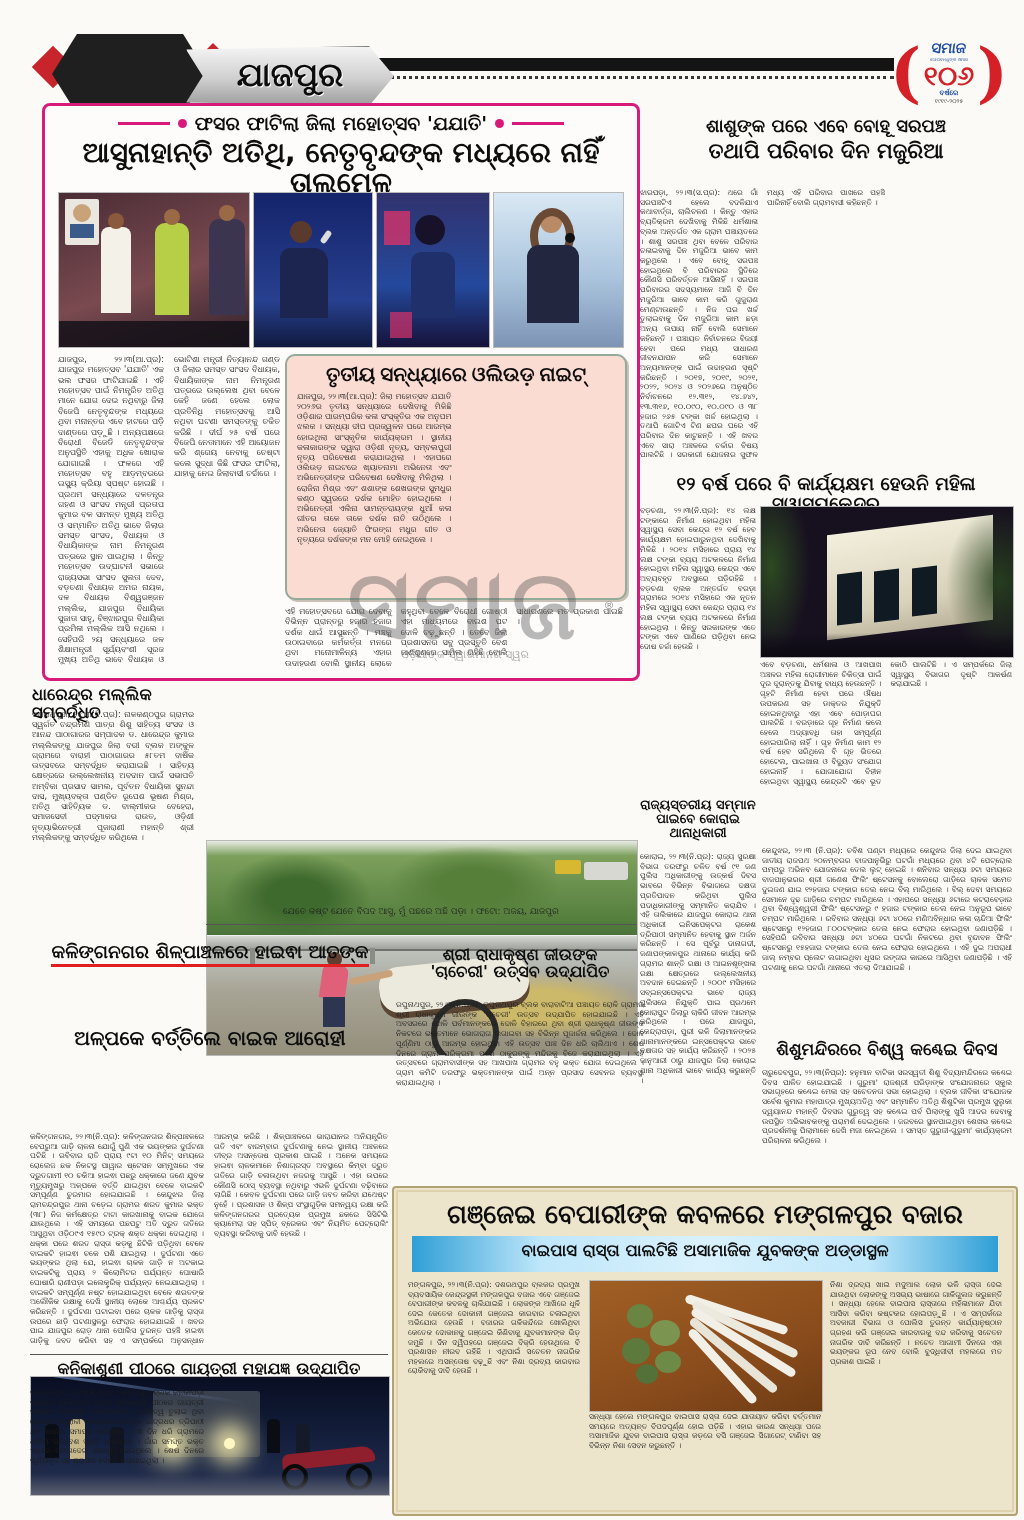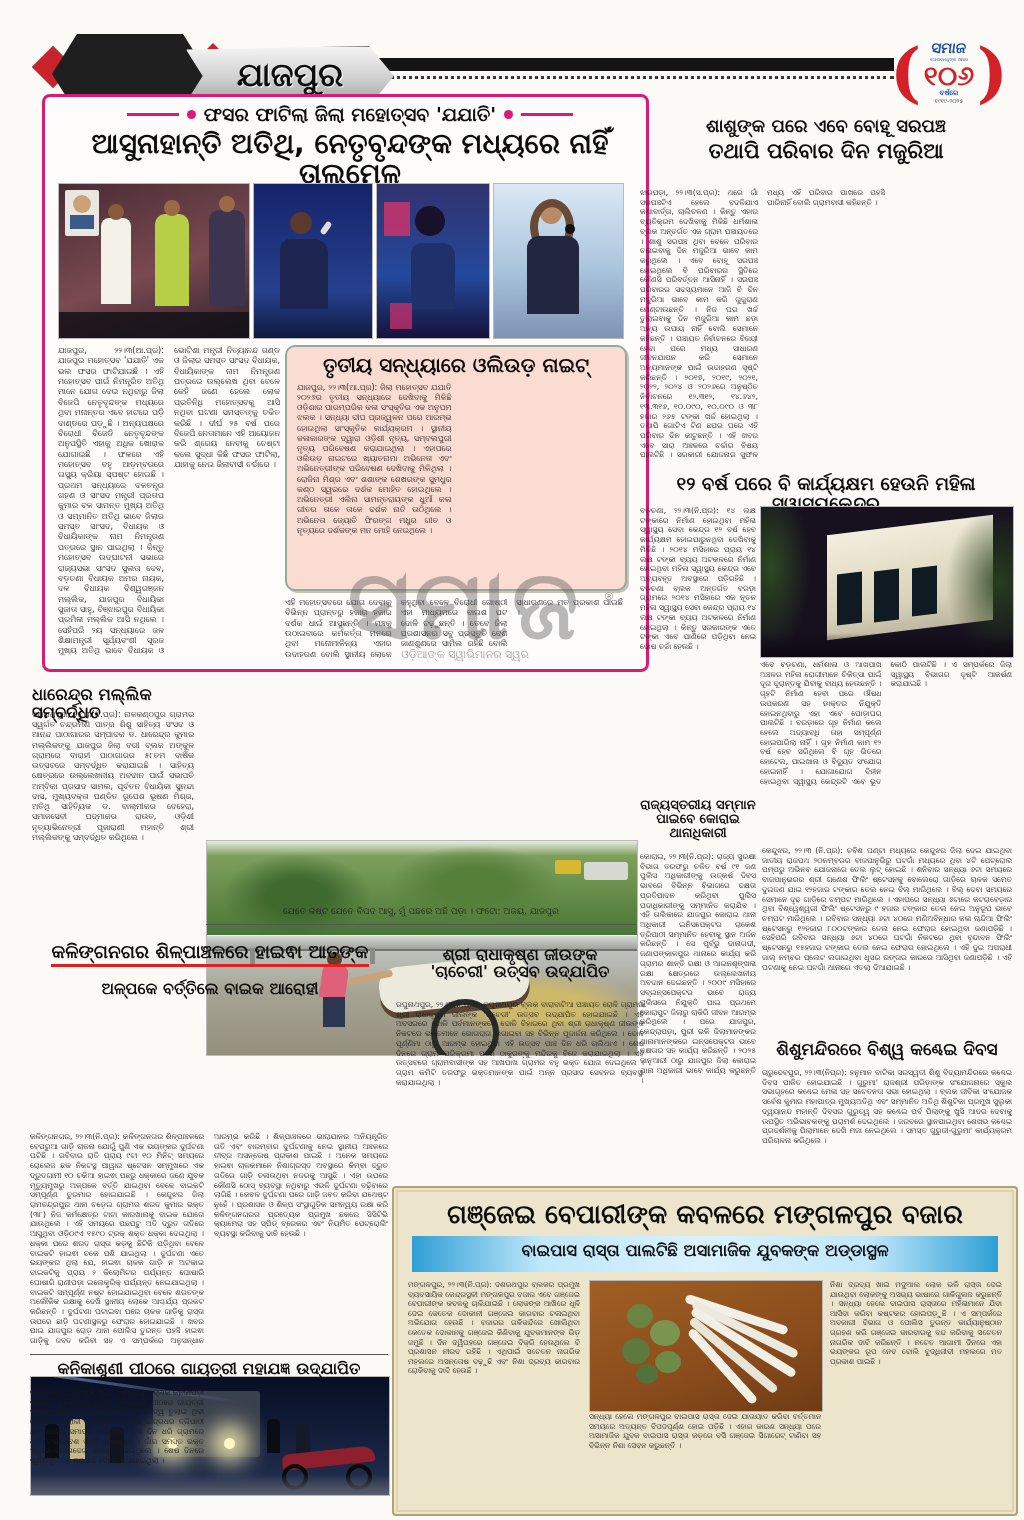--- a/index.html
+++ b/index.html
@@ -56,21 +56,21 @@
     <span style="display:inline-block;text-align:center;width:66px;">
       <span style="display:block;font-size:15px;font-weight:bold;color:#1f4da0;transform:skewX(-8deg);">ସମାଜ</span>
       <span style="display:block;font-size:4.5px;color:#1f4da0;">ଗୋପବନ୍ଧୁଙ୍କ ସମାଜ</span>
       <span style="display:block;font-size:27px;font-weight:bold;color:#d42027;line-height:1;">୧୦୬</span>
       <span style="display:block;font-size:7px;font-weight:bold;color:#1f4da0;">ବର୍ଷରେ</span>
       <span style="display:block;font-size:6px;color:#333;">୧୯୧୯-୨୦୨୫</span>
     </span>
     <span class="paren">)</span>
   </div>
 
-  <div class="abs mainbox" style="left:42px;top:94px;width:592px;height:572px;padding-left:9px;">
+  <div class="abs mainbox" style="left:42px;top:103px;width:592px;height:572px;">
     <div style="display:flex;align-items:center;justify-content:center;gap:8px;margin-top:7px;">
       <span class="kickline"></span>
       <span class="kickdot"></span>
       <span class="hl" style="font-size:19px;">ଫସର ଫାଟିଲା ଜିଲା ମହୋତ୍ସବ 'ଯଯାତି'</span>
       <span class="kickdot"></span>
       <span class="kickline"></span>
     </div>
     <div class="ctr hl" style="font-size:28px;margin-top:4px;">ଆସୁନାହାନ୍ତି ଅତିଥି, ନେତୃବୃନ୍ଦଙ୍କ ମଧ୍ୟରେ ନାହିଁ ତାଲମେଳ</div>
 
     <div style="position:absolute;left:13px;top:86px;width:566px;height:156px;display:flex;gap:3px;">
@@ -105,21 +105,21 @@
         <div class="sil" style="left:36%;top:12%;width:22px;height:22px;border-radius:50%;background:#b98a66;"></div>
         <div class="sil" style="left:28%;top:10%;width:44px;height:56px;background:transparent;border-radius:50%;box-shadow:inset 0 0 0 8px #6a4a34;"></div>
         <div class="sil" style="left:26%;top:34%;width:52px;height:78px;background:#22263f;border-radius:12px 12px 0 0;"></div>
         <div class="sil" style="left:55%;top:26%;width:10px;height:10px;border-radius:50%;background:#111;"></div>
       </div>
     </div>
 
     <div class="abs body-txt" style="left:13px;top:248px;width:222px;height:316px;column-count:2;column-gap:10px;font-size:8.1px;">ଯାଜପୁର, ୨୨।୩(ଆ.ପ୍ର): ଯାଜପୁର ମହୋତ୍ସବ 'ଯଯାତି' ଏକ ଭଲ ଫସର ଫାଟିଯାଇଛି । ଏହି ମହୋତ୍ସବ ପାଇଁ ନିମନ୍ତ୍ରିତ ଅତିଥି ମାନେ ଯୋଗ ଦେଇ ନଥିବାରୁ ଜିଲା ବିଜେପି ନେତୃବୃନ୍ଦଙ୍କ ମଧ୍ୟରେ ଥିବା ମନାନ୍ତର ଏବେ ହାଟରେ ପଡ଼ି ଦାଣ୍ଡରେ ପଡ଼ୁଛି । ଅନ୍ୟପକ୍ଷରେ ବିରୋଧୀ ବିଜେଡି ନେତୃବୃନ୍ଦଙ୍କ ଅନୁପସ୍ଥିତି ଏହାକୁ ଅଧିକ ଖୋରାକ ଯୋଗାଇଛି । ଫଳରେ ଏହି ମହୋତ୍ସବ ବହୁ ଆଡ଼ମ୍ବରରେ ଇସ୍ୟୁ କ୍ରିୟା ସ୍ପଷ୍ଟ ହୋଇଛି । ପ୍ରଥମ ସନ୍ଧ୍ୟାରେ ଦଳତନ୍ତ୍ର ଗହଣ ଓ ସାଂସଦ ମନ୍ତ୍ରୀ ପ୍ରତାପ କୁମାର ବଳ ସାମନ୍ତ ମୁଖ୍ୟ ଅତିଥି ଓ ସମ୍ମାନିତ ଅତିଥି ଭାବେ ଜିଲାର ସମସ୍ତ ସାଂସଦ, ବିଧାୟକ ଓ ବିଧାୟିକାଙ୍କ ନାମ ନିମନ୍ତ୍ରଣ ପତ୍ରରେ ସ୍ଥାନ ପାଇଥିଲା । କିନ୍ତୁ ମହୋତ୍ସବ ଉଦ୍‌ଘାଟନୀ ସଭାରେ ରାଜ୍ୟସଭା ସାଂସଦ ସୁଲତା ଦେବ, ବଡ଼ଚଣା ବିଧାୟକ ଅମର ନାୟକ, ଦଳ ବିଧାୟକ ବିଶ୍ୱରଞ୍ଜନ ମଲ୍ଲିକ, ଯାଜପୁର ବିଧାୟିକା ସୁଜାତା ସାହୁ, ବିଞ୍ଝାରପୁର ବିଧାୟିକା ପ୍ରମିଳା ମଲ୍ଲିକ ଆସି ନଥିଲେ । ସେହିପରି ୨ୟ ସନ୍ଧ୍ୟାରେ ଜଳ ଶିକ୍ଷାମନ୍ତ୍ରୀ ସୂର୍ଯ୍ୟବଂଶୀ ସୂରଜ ମୁଖ୍ୟ ଅତିଥି ଭାବେ ବିଧାୟକ ଓ ଭୋଟିଶା ମନ୍ତ୍ରୀ ନିତ୍ୟାନନ୍ଦ ଗଣ୍ଡ ଓ ଜିଲାର ସମସ୍ତ ସାଂସଦ ବିଧାୟକ, ବିଧାୟିକାଙ୍କ ନାମ ନିମନ୍ତ୍ରଣ ପତ୍ରରେ ଉଲ୍ଲେଖ ଥିବା ବେଳେ କେହି ଜଣେ ହେଲେ ଲୋକ ପ୍ରତିନିଧି ମହୋତ୍ସବକୁ ଆସି ନଥିବା ଘଟଣା ସମସ୍ତଙ୍କୁ ଚକିତ କରିଛି । ଦୀର୍ଘ ୨୫ ବର୍ଷ ପରେ ବିଜେପି ନେତାମାନେ ଏହି ଆୟୋଜନ କରି ଶ୍ରେୟ ନେବାକୁ ଚେଷ୍ଟା କଲେ ସୁଦ୍ଧା କିଛି ଫସର ଫାଟିଲା, ଯାହାକୁ ନେଇ ଜିଲାବାସୀ ଚର୍ଚ୍ଚାରେ ।</div>
 
     <div class="abs innerbox" style="left:240px;top:248px;width:338px;height:242px;">
-      <div class="ctr hl" style="font-size:20px;margin-top:8px;">ତୃତୀୟ ସନ୍ଧ୍ୟାରେ ଓଲିଉଡ଼ ନାଇଟ୍</div>
+      <div class="ctr hl" style="font-size:20px;margin-top:8px;font-family:Liberation Serif, serif;">ତୃତୀୟ ସନ୍ଧ୍ୟାରେ ଓଲିଉଡ଼ ନାଇଟ୍</div>
       <div class="body-txt" style="margin:6px 10px 0;height:186px;column-count:2;column-gap:9px;font-size:8px;">ଯାଜପୁର, ୨୨।୩(ଆ.ପ୍ର): ଜିଲା ମହୋତ୍ସବ ଯଯାତି ୨୦୨୬ର ତୃତୀୟ ସନ୍ଧ୍ୟାରେ ଦେଖିବାକୁ ମିଳିଛି ଓଡ଼ିଶାର ପାରମ୍ପରିକ କଳା ସଂସ୍କୃତିର ଏକ ଅନୁପମ ଝଲକ । ସନ୍ଧ୍ୟା ଦୀପ ପ୍ରଜ୍ୱଳନ ପରେ ଆରମ୍ଭ ହୋଇଥିଲା ସାଂସ୍କୃତିକ କାର୍ଯ୍ୟକ୍ରମ । ସ୍ଥାନୀୟ କଳାକାରଙ୍କ ଦ୍ୱାରା ଓଡ଼ିଶୀ ନୃତ୍ୟ, ସମ୍ବଲପୁରୀ ନୃତ୍ୟ ପରିବେଷଣ କରାଯାଇଥିଲା । ଏହାପରେ ଓଲିଉଡ଼ ନାଇଟରେ ଖ୍ୟାତନାମା ଅଭିନେତା ଏବଂ ଅଭିନେତ୍ରୀଙ୍କ ପରିବେଷଣ ଦେଖିବାକୁ ମିଳିଥିଲା । ରୋଜିନା ମିଶ୍ର ଏବଂ ଶଶାଙ୍କ ଶେଖରଙ୍କ ସୁମଧୁର କଣ୍ଠ ସ୍ୱରରେ ଦର୍ଶକ ମୋହିତ ହୋଇଥିଲେ । ଅଭିନେତ୍ରୀ ଏଲିନା ସାମନ୍ତରାୟଙ୍କ ଧୁଆଁ କଳା ଗୀତର ତାଳେ ତାଳେ ଦର୍ଶକ ନାଚି ଉଠିଥିଲେ । ଅଭିନେତା ଜ୍ୟୋତି ଫିରଙ୍ଗ ମଧୁର ଗୀତ ଓ ନୃତ୍ୟରେ ଦର୍ଶକଙ୍କ ମନ ମୋହି ନେଇଥିଲେ ।</div>
     </div>
     <div class="abs" style="left:560px;top:494px;font-size:8px;color:#777;">Ⓡ</div>
 
     <div class="abs body-txt tailcols" style="left:240px;top:500px;width:338px;height:64px;font-size:8.1px;">ଏହି ମହୋତ୍ସବରେ ଯୋଗ ଦେବାକୁ ବିଭିନ୍ନ ପ୍ରାନ୍ତରୁ ହଜାର ହଜାର ଦର୍ଶକ ଧାଇଁ ଆସୁଛନ୍ତି । ମଞ୍ଚକୁ ଉଠାଇବାରେ କର୍ମକର୍ତ୍ତା ମନରେ ଥିବା ମନୋମାଳିନ୍ୟ ଏହାର ଉଦାହରଣ ବୋଲି ସ୍ଥାନୀୟ ଲୋକେ କହୁଥିବା ବେଳେ ବିରୋଧୀ ଗୋଷ୍ଠୀ ଏହା ମାଧ୍ୟମରେ ବାଇଶ ପଟ ଦୋଳି ଚଢ଼ୁଛନ୍ତି । ତେବେ ଜିଲା ପ୍ରଶାସନର ସବୁ ପ୍ରସ୍ତୁତି ବେଶ ଜାଣଶୁଣରେ ସାମିଲ ରହିଛି ବୋଲି ସାଧାରଣରେ ମତ ପ୍ରକାଶ ପାଇଛି ।</div>
   </div>
 
   <div class="abs watermark" style="left:240px;top:562px;width:450px;">
     <div class="wm-big">ସମାଜ</div>
     <div class="wm-small">ଓଡ଼ିଆଙ୍କ ସ୍ୱାଭିମାନର ସ୍ୱର</div>
@@ -161,21 +161,21 @@
     <div class="sil" style="left:26.6%;top:58%;width:26px;height:34px;background:#e0607a;border-radius:7px 7px 0 0;transform:rotate(8deg);"></div>
     <div class="sil" style="left:27%;top:73%;width:22px;height:30px;background:#2c3650;"></div>
     <div class="sil" style="left:33%;top:62%;width:44px;height:7px;background:#caa27a;border-radius:4px;transform:rotate(-12deg);"></div>
   </div>
   <div class="abs ctr" style="left:206px;top:906px;width:430px;font-size:9px;color:#222;">ଯେତେ କଷ୍ଟ ଯେତେ ବିପଦ ଆସୁ, ମୁଁ ପଛରେ ଅଛି ପଡ଼ା । ଫଟୋ: ଅଜୟ, ଯାଜପୁର</div>
   <div class="abs hr" style="left:206px;top:924px;width:430px;"></div>
 
   <div class="abs ctr" style="left:30px;top:942px;width:360px;">
     <span class="hl redline" style="font-size:18.5px;">କଳିଙ୍ଗନଗର ଶିଳ୍ପାଞ୍ଚଳରେ ହାଇଵା ଆତଙ୍କ</span>
   </div>
-  <div class="abs ctr hl" style="left:30px;top:980px;width:360px;font-size:16px;">ଅଳ୍ପକେ ବର୍ତ୍ତିଲେ ବାଇକ ଆରୋହୀ</div>
+  <div class="abs ctr hl" style="left:30px;top:1028px;width:360px;font-size:20px;">ଅଳ୍ପକେ ବର୍ତ୍ତିଲେ ବାଇକ ଆରୋହୀ</div>
   <div class="abs ph" style="left:30px;top:1008px;width:358px;height:118px;background:linear-gradient(180deg,#090e22 0%,#14203e 55%,#273252 100%);">
     <div class="sil" style="left:34%;top:12%;width:30%;height:56%;background:#39404e;border-radius:3px;"></div>
     <div class="sil" style="left:38%;top:52%;width:11px;height:11px;border-radius:50%;background:#fff7c2;box-shadow:0 0 22px 14px rgba(255,244,180,.85);"></div>
     <div class="sil" style="left:54%;top:52%;width:11px;height:11px;border-radius:50%;background:#fff7c2;box-shadow:0 0 22px 14px rgba(255,244,180,.85);"></div>
     <div class="sil" style="left:4%;top:40%;width:14px;height:34px;background:#0b0d14;border-radius:5px 5px 0 0;"></div>
     <div class="sil" style="left:11%;top:36%;width:15px;height:40px;background:#c7b98c;border-radius:5px 5px 0 0;"></div>
     <div class="sil" style="left:22%;top:42%;width:14px;height:36px;background:#101420;border-radius:5px 5px 0 0;"></div>
     <div class="sil" style="left:66%;top:36%;width:13px;height:34px;background:#0b0d14;border-radius:5px 5px 0 0;"></div>
     <div class="sil" style="left:74%;top:40%;width:14px;height:32px;background:#161a28;border-radius:5px 5px 0 0;"></div>
     <div class="sil" style="left:70%;top:62%;width:26%;height:16px;background:#8f1f2c;border-radius:8px 14px 4px 4px;transform:rotate(-6deg);"></div>

